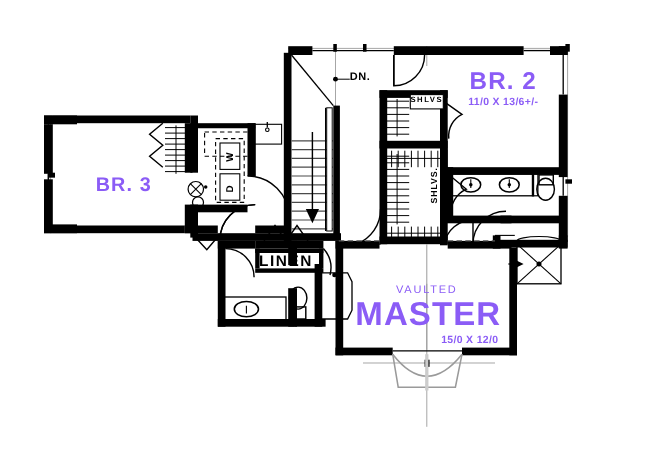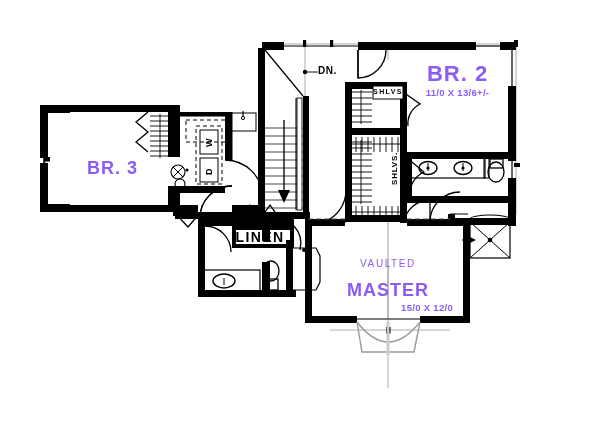--- a/index.html
+++ b/index.html
@@ -417,21 +417,21 @@
     <div class="room-name" style="font-size:18px;margin-top:16px;">BR. 3</div>
   </div>
 
   <div class="room-label" style="left:400px; top:62px; width:115px;">
     <div class="room-name" style="font-size:22px;">BR. 2</div>
     <div class="room-dims" style="font-size:9.5px; margin-top:3px;">11/0  X  13/6+/-</div>
   </div>
 
   <div class="room-label" style="left:323px; top:258px; width:130px;">
     <div class="vaulted-word" style="font-size:10px;">VAULTED</div>
-    <div class="room-name" style="font-size:18px; margin-top:12px;">MASTER</div>
+    <div class="room-name" style="font-size:30px; margin-top:1px;">MASTER</div>
     <div class="room-dims" style="font-size:9.5px; margin-top:3px;text-align:right;">15/0  X  12/0</div>
   </div>
 
   <div class="tiny-label" style="left:318px; top:65px; font-size:10px; letter-spacing:0.5px;">DN.</div>
 
   <div class="boxed-label" style="left:373px; top:88px; width:30px; font-size:7px;">SHLVS</div>
 
   <div class="rot-label" style="left:390px; top:185px; font-size:8px; letter-spacing:0.8px;">SHLVS.</div>
 
   <div class="boxed-label" style="left:232px; top:229px; width:56px; font-size:14px;">LINEN</div>

